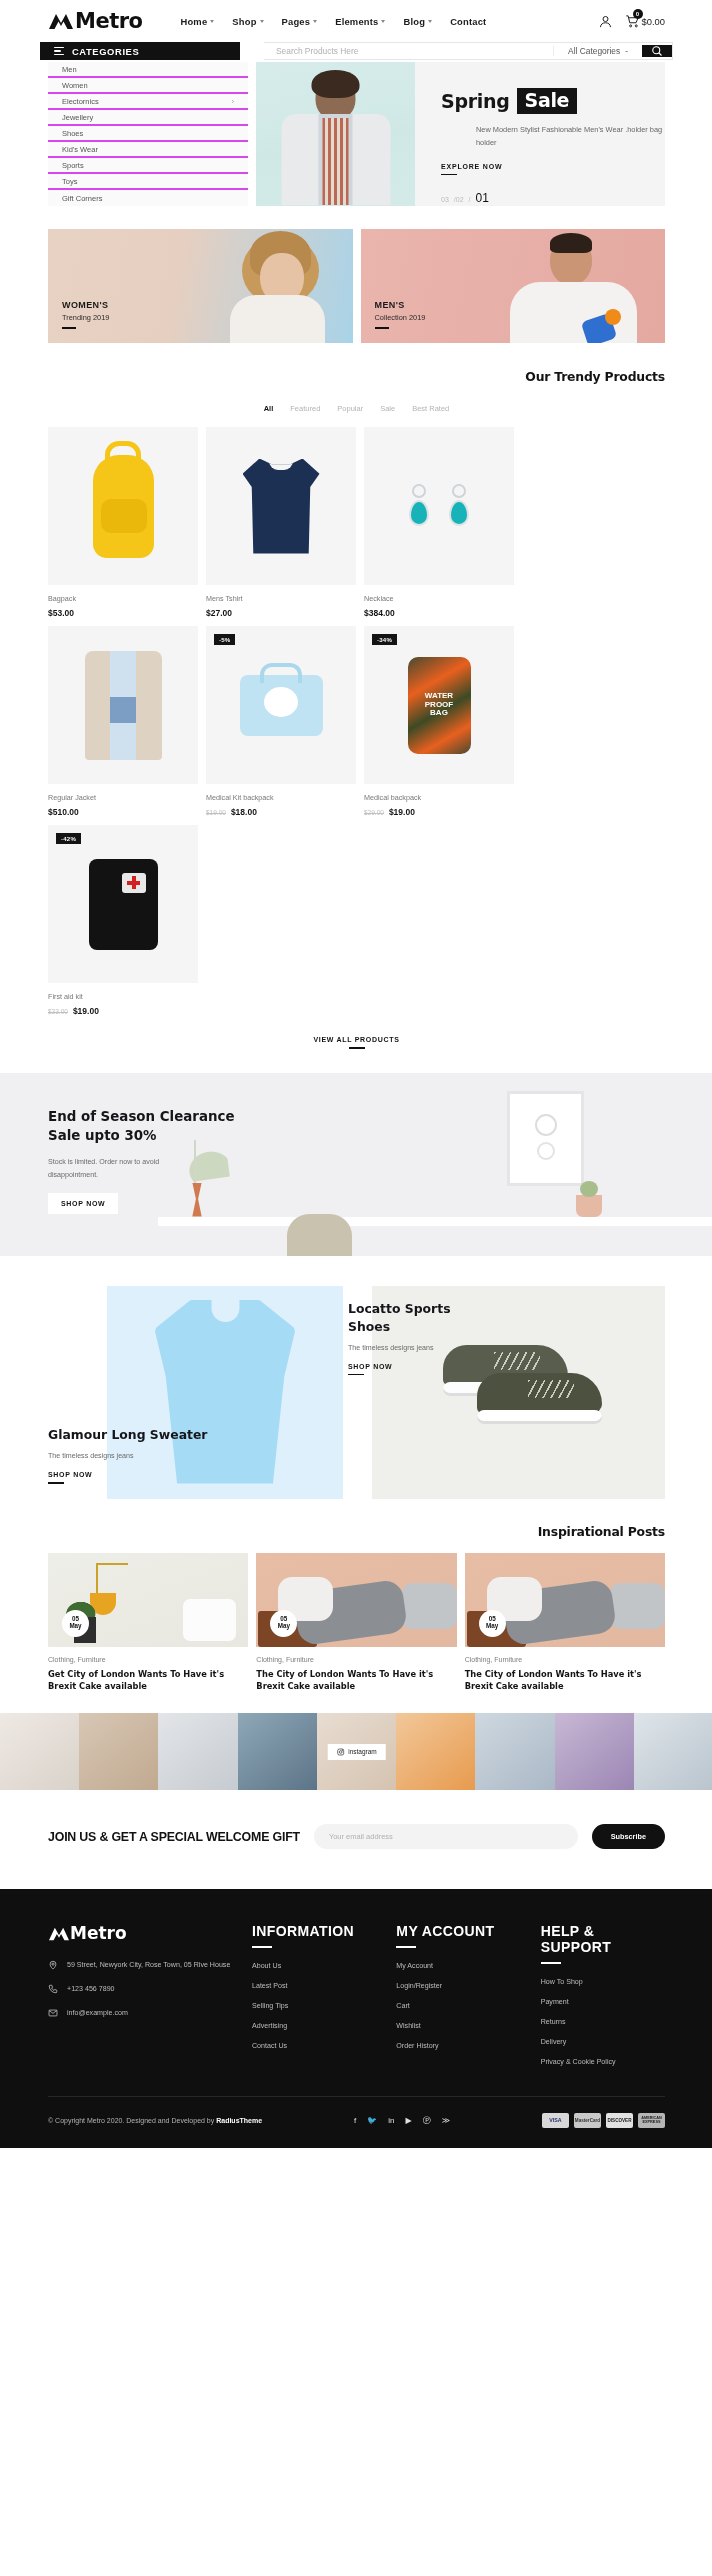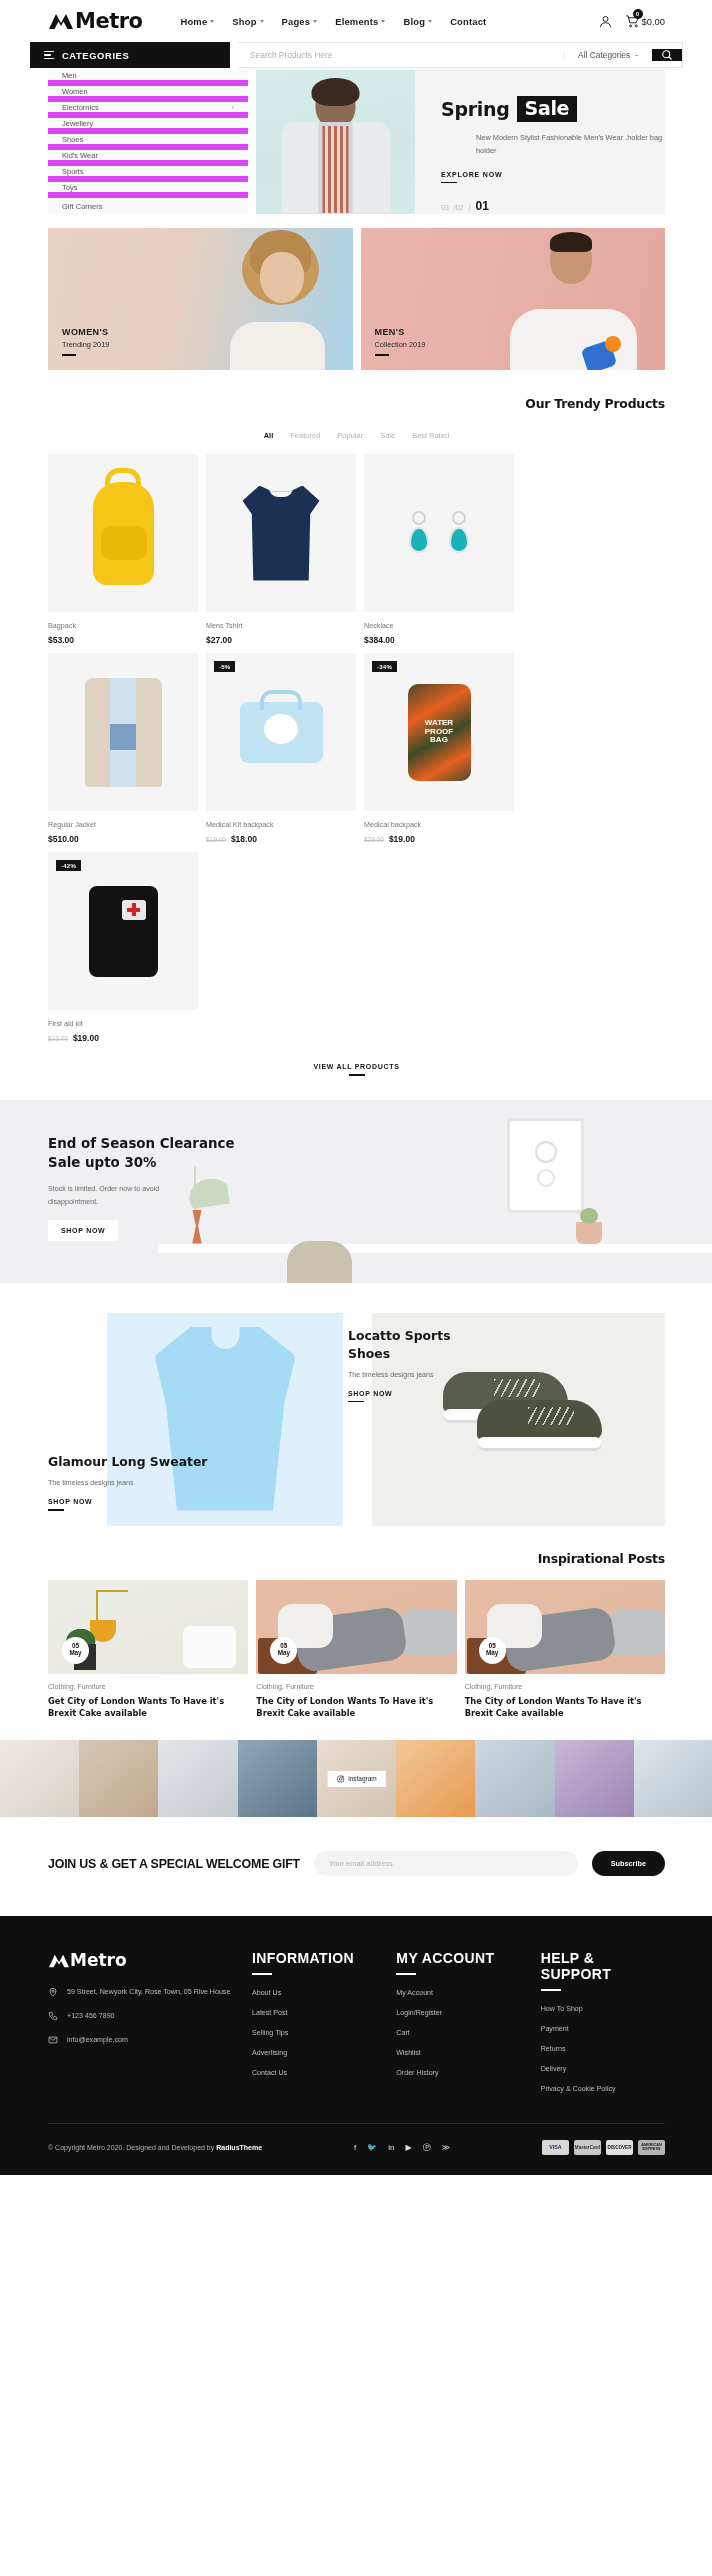--- a/index.html
+++ b/index.html
@@ -13,60 +13,60 @@
   .mainnav{display:flex;align-items:center;gap:18px;margin-left:38px;}
   .mainnav a{font-size:9.4px;color:#1b1b1b;text-decoration:none;font-weight:600;letter-spacing:0.2px;display:flex;align-items:center;gap:3px;}
   .caret{width:0;height:0;border-left:2.5px solid transparent;border-right:2.5px solid transparent;border-top:3px solid #888;display:inline-block;}
   .headright{margin-left:auto;display:flex;align-items:center;gap:12px;}
   .usericon,.carticon{width:15px;height:15px;display:block;}
   .cartwrap{position:relative;display:flex;align-items:center;}
   .cartbadge{position:absolute;top:-5px;left:8px;background:#111;color:#fff;font-size:6px;width:10px;height:10px;border-radius:50%;display:flex;align-items:center;justify-content:center;font-weight:bold;}
   .cartprice{font-size:9.4px;color:#222;margin-left:2px;}
 
   
-  .searchrow{display:flex;padding:0 30px;gap:0;align-items:stretch;height:26px;}
+  .searchrow{display:flex;padding:0 40px;gap:16px;align-items:stretch;height:18px;}
   .catbtn{width:200px;background:#111;color:#fff;display:flex;align-items:center;gap:8px;padding-left:14px;font-size:9.4px;font-weight:700;letter-spacing:0.6px;}
   .burger{display:flex;flex-direction:column;gap:2px;}
   .burger i{display:block;height:1.3px;background:#fff;border-radius:1px;}
   .burger i:nth-child(1){width:10px;}
   .burger i:nth-child(2){width:7px;}
   .burger i:nth-child(3){width:10px;}
   .searchbox{flex:1;display:flex;align-items:center;border:1px solid #e6e6e6;border-left:none;margin-left:8px;}
   .searchbox input{flex:1;border:none;outline:none;font-size:8.4px;padding:0 12px;color:#555;font-family:"Liberation Sans",sans-serif;background:transparent;}
   .searchbox input::placeholder{color:#b0b0b0;}
   .catselect{border-left:1px solid #ededed;padding:0 14px;font-size:8.4px;color:#555;display:flex;align-items:center;gap:5px;white-space:nowrap;}
   .searchbtn{width:30px;background:#111;display:flex;align-items:center;justify-content:center;}
 
   
   .herorow{display:flex;padding:2px 48px 0;gap:8px;}
   .sidecats{width:200px;background:#fafafa;}
-  .sidecats .ci{height:16px;display:flex;align-items:center;padding:0 14px;font-size:7.5px;color:#555;border-bottom:6px solid #d946ef;justify-content:space-between;}
+  .sidecats .ci{height:16px;display:flex;align-items:center;padding:0 14px;font-size:7.5px;color:#555;border-bottom:2px solid #d946ef;justify-content:space-between;}
   .sidecats .ci:last-child{border-bottom:none;}
   .chev{font-size:7px;color:#999;}
   .hero{flex:1;height:144px;background:#f4f4f4;display:flex;position:relative;overflow:hidden;}
   .heroimg{width:159px;height:144px;background:linear-gradient(170deg,#d7ecea 0%,#cfe8e6 55%,#d3eae8 100%);position:relative;overflow:hidden;flex:none;}
   .herotext{flex:1;padding:26px 0 0 26px;}
   .herotitle{font-family:"DejaVu Sans",sans-serif;font-size:19px;font-weight:bold;color:#161616;letter-spacing:-0.3px;display:flex;align-items:center;gap:7px;}
   .saletag{background:#141414;color:#fff;padding:1px 8px 3px;}
   .herosub{font-size:7.4px;color:#666;margin-top:9px;line-height:1.8;max-width:198px;margin-left:35px;}
   .heroexp{font-size:7px;font-weight:bold;letter-spacing:0.8px;color:#111;margin-top:13px;}
   .underline{width:16px;height:1.6px;background:#111;margin-top:4px;}
   .heronum{margin-top:16px;font-size:7px;color:#bbb;display:flex;align-items:baseline;gap:5px;}
-  .heronum b{font-size:12px;color:#111;font-weight:700;}
+  .heronum b{font-size:12px;color:#111;font-weight:400;}
   
   .person{position:absolute;left:50%;top:14px;transform:translateX(-50%);}
   .p-head{width:40px;height:44px;background:#8d6a52;border-radius:50% 50% 46% 46%;margin:0 auto;position:relative;}
   .p-hair{position:absolute;top:-6px;left:-4px;width:48px;height:28px;background:#3b2a1f;border-radius:50% 50% 40% 40%;}
   .p-body{width:109px;height:91px;background:#e8eaec;border-radius:14px 14px 0 0;margin:-6px auto 0;position:relative;}
   .p-shirt{position:absolute;left:50%;transform:translateX(-50%);top:0;width:34px;height:91px;background:#cfd6dc;}
   .p-plaid{position:absolute;left:50%;transform:translateX(-50%);top:4px;width:26px;height:87px;background:repeating-linear-gradient(90deg,#b9543f 0 3px,#e6dcc8 3px 6px);opacity:.85;}
 
   
   .promos{display:flex;gap:8px;padding:14px 48px 0;}
-  .promo{flex:1;height:142px;position:relative;overflow:hidden;}
+  .promo{flex:1;height:114px;position:relative;overflow:hidden;margin-top:9px;}
   .promo.w{background:linear-gradient(100deg,#e8d2c4 0%,#e6cfc0 42%,#a9d3e8 100%);}
   .promo.m{background:linear-gradient(100deg,#e9b5ad 0%,#e6aea6 60%,#e4a9a1 100%);}
   .promotxt{position:absolute;left:14px;bottom:14px;z-index:3;}
   .promotxt h4{font-size:9px;font-weight:bold;letter-spacing:0.4px;color:#1a1a1a;}
   .promotxt p{font-size:7.4px;color:#2b2b2b;margin-top:3px;}
   .promotxt .underline{margin-top:5px;width:14px;}
   .ph-hair{position:absolute;right:34px;top:6px;width:77px;height:71px;background:#c79a5c;border-radius:50%;}
   .ph-hair2{position:absolute;right:42px;top:2px;width:61px;height:46px;background:#b8894d;border-radius:50% 50% 30% 30%;}
   .ph-face{position:absolute;right:49px;top:24px;width:44px;height:51px;background:#e7c3a6;border-radius:46% 46% 50% 50%;}
   .ph-torso{position:absolute;right:28px;bottom:0;width:95px;height:48px;background:#f2eeea;border-radius:26px 26px 0 0;}

